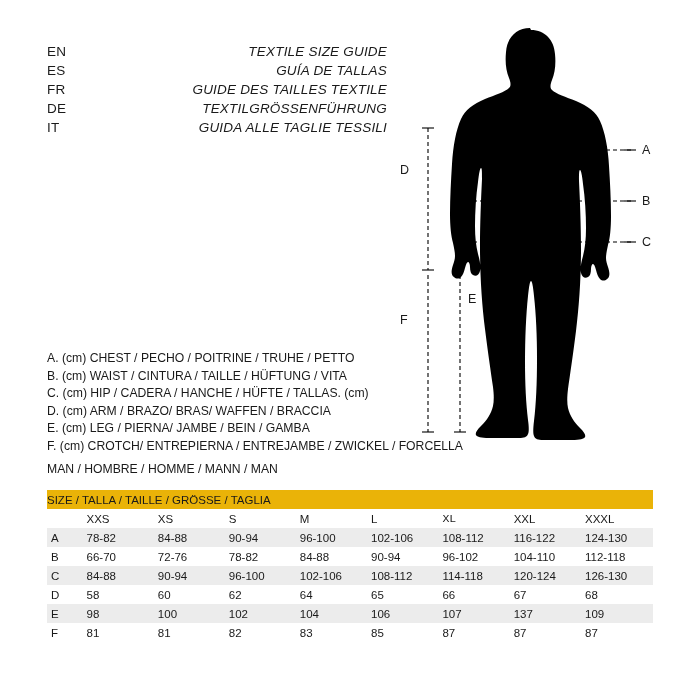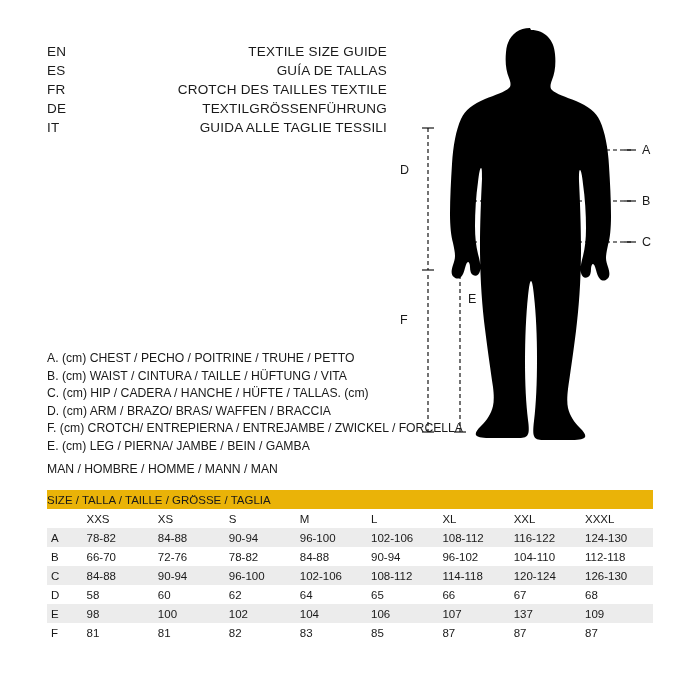--- a/index.html
+++ b/index.html
@@ -36,20 +36,21 @@
     font-size: 13.5px;
     letter-spacing: .2px;
     justify-content: space-between;
   }
   .lang-code {
     width: 40px;
     flex: 0 0 40px;
   }
   .lang-text {
     white-space: nowrap;
+    font-style: italic;
   }
 
   
   .legend {
     position: absolute;
     left: 47px;
     top: 350px;
     width: 400px;
   }
   .legend-line {
@@ -110,41 +111,41 @@
     width: 34px;
     padding-left: 4px !important;
   }
   .cell { padding-left: 4px !important; margin-top: 35px; }
   .c0 { width: 34px; }
   .c1 { width: 72px; }
   .c2 { width: 72px; }
   .c3 { width: 72px; }
   .c4 { width: 72px; }
   .c5 { width: 72px; }
-  .c6 { width: 72px; }
+  .c6 { width: 72px; font-family: Liberation Mono, monospace; }
   .c7 { width: 72px; }
   .c8 { width: 72px; }
 </style>
 </head>
 <body>
 
 <div class="page">
 
   <div class="lang-block">
     <div class="lang-row">
       <span class="lang-code">EN</span>
       <span class="lang-text">TEXTILE SIZE GUIDE</span>
     </div>
     <div class="lang-row">
       <span class="lang-code">ES</span>
       <span class="lang-text">GUÍA DE TALLAS</span>
     </div>
     <div class="lang-row">
       <span class="lang-code">FR</span>
-      <span class="lang-text">CROTCH DES TAILLES TEXTILE</span>
+      <span class="lang-text">GUIDE DES TAILLES TEXTILE</span>
     </div>
     <div class="lang-row">
       <span class="lang-code">DE</span>
       <span class="lang-text">TEXTILGRÖSSENFÜHRUNG</span>
     </div>
     <div class="lang-row">
       <span class="lang-code">IT</span>
       <span class="lang-text">GUIDA ALLE TAGLIE TESSILI</span>
     </div>
   </div>
@@ -266,22 +267,22 @@
         <text x="20" y="304">F</text>
       </g>
     </svg>
   </div>
 
   <div class="legend">
     <div class="legend-line">A. (cm) CHEST / PECHO / POITRINE / TRUHE / PETTO</div>
     <div class="legend-line">B. (cm) WAIST / CINTURA / TAILLE / HÜFTUNG / VITA</div>
     <div class="legend-line">C. (cm) HIP / CADERA / HANCHE / HÜFTE / TALLAS. (cm)</div>
     <div class="legend-line">D. (cm) ARM / BRAZO/ BRAS/ WAFFEN / BRACCIA</div>
+    <div class="legend-line">E. (cm) LEG / PIERNA/ JAMBE / BEIN / GAMBA</div>
     <div class="legend-line">F. (cm) CROTCH/ ENTREPIERNA / ENTREJAMBE / ZWICKEL / FORCELLA</div>
-    <div class="legend-line">E. (cm) LEG / PIERNA/ JAMBE / BEIN / GAMBA</div>
   </div>
   <div class="legend-gender">MAN / HOMBRE / HOMME / MANN / MAN</div>
 
   <div class="table-wrap">
     <table class="size-table">
       <tbody>
         <tr class="row-title">
           <td colspan="9">SIZE / TALLA / TAILLE / GRÖSSE / TAGLIA</td>
         </tr>
         <tr class="row-head">

